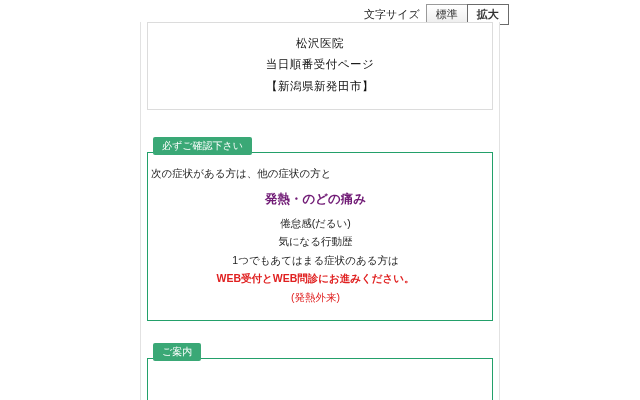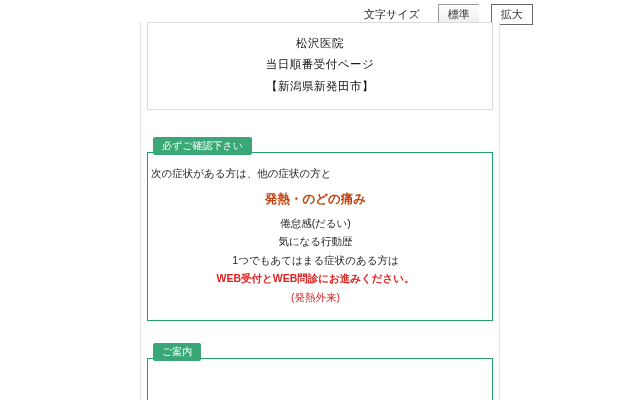--- a/index.html
+++ b/index.html
@@ -18,21 +18,21 @@
     background: #ffffff;
   }
 
   
   .fontsize-bar {
     position: absolute;
     top: 4px;
     left: 364px;
     display: flex;
     align-items: center;
-    gap: 12px;
+    gap: 0px;
     font-size: 11px;
     color: #333333;
   }
   .fontsize-label {
     margin-right: 6px;
     font-size: 11px;
     color: #222222;
     white-space: nowrap;
   }
   .fs-btn {
@@ -41,21 +41,21 @@
     color: #333333;
     font-size: 11px;
     padding: 3px 9px 4px 9px;
     line-height: 1.1;
     white-space: nowrap;
   }
   .fs-btn.first { border-right: none; }
   .fs-btn.active {
     background: #ffffff;
     border-color: #6b6b6b;
-    font-weight: normal;
+    font-weight: bold;
   }
 
   
   .content-col {
     position: absolute;
     top: 22px;
     left: 140px;
     width: 360px;
     height: 386px;
     background: #ffffff;
@@ -119,21 +119,21 @@
     white-space: nowrap;
   }
   .ln.center { text-align: center; }
   .ln.red {
     color: #e02020;
   }
   .ln.red.bold {
     font-weight: bold;
   }
   .ln.bigred {
-    color: #c2410c;
+    color: #701a75;
     font-weight: bold;
     font-size: 12.5px;
   }
   .spacer-sm { height: 7px; }
   .spacer-xs { height: 3px; }
 </style>
 </head>
 <body>
 
 <div id="page">

